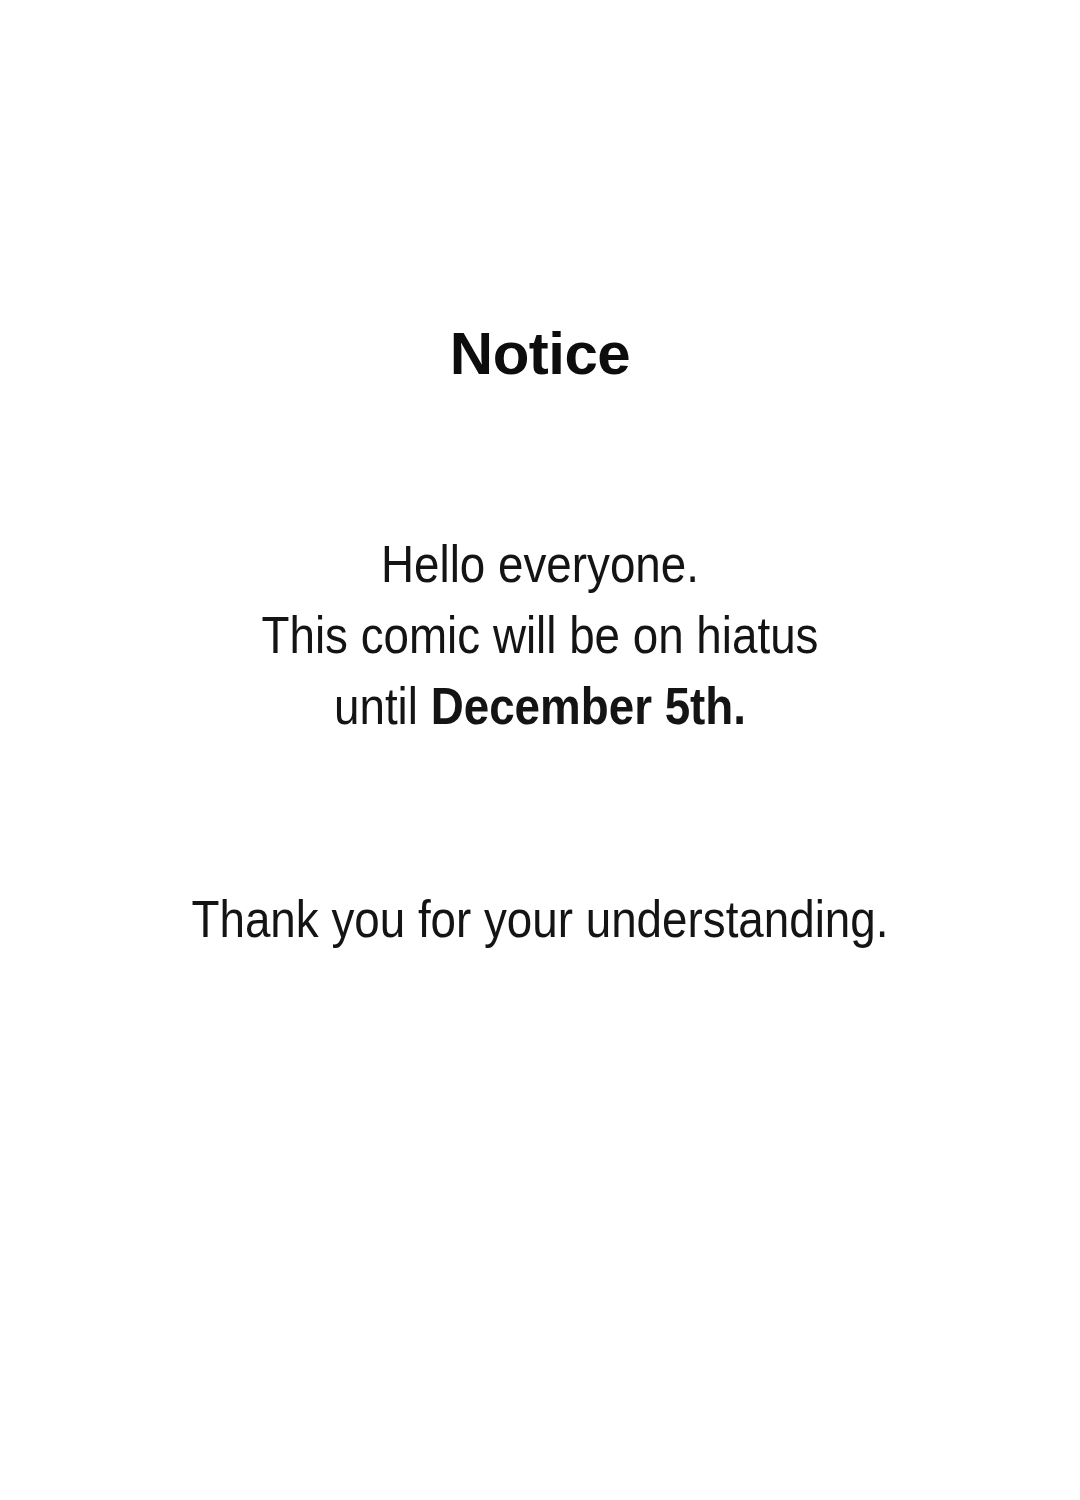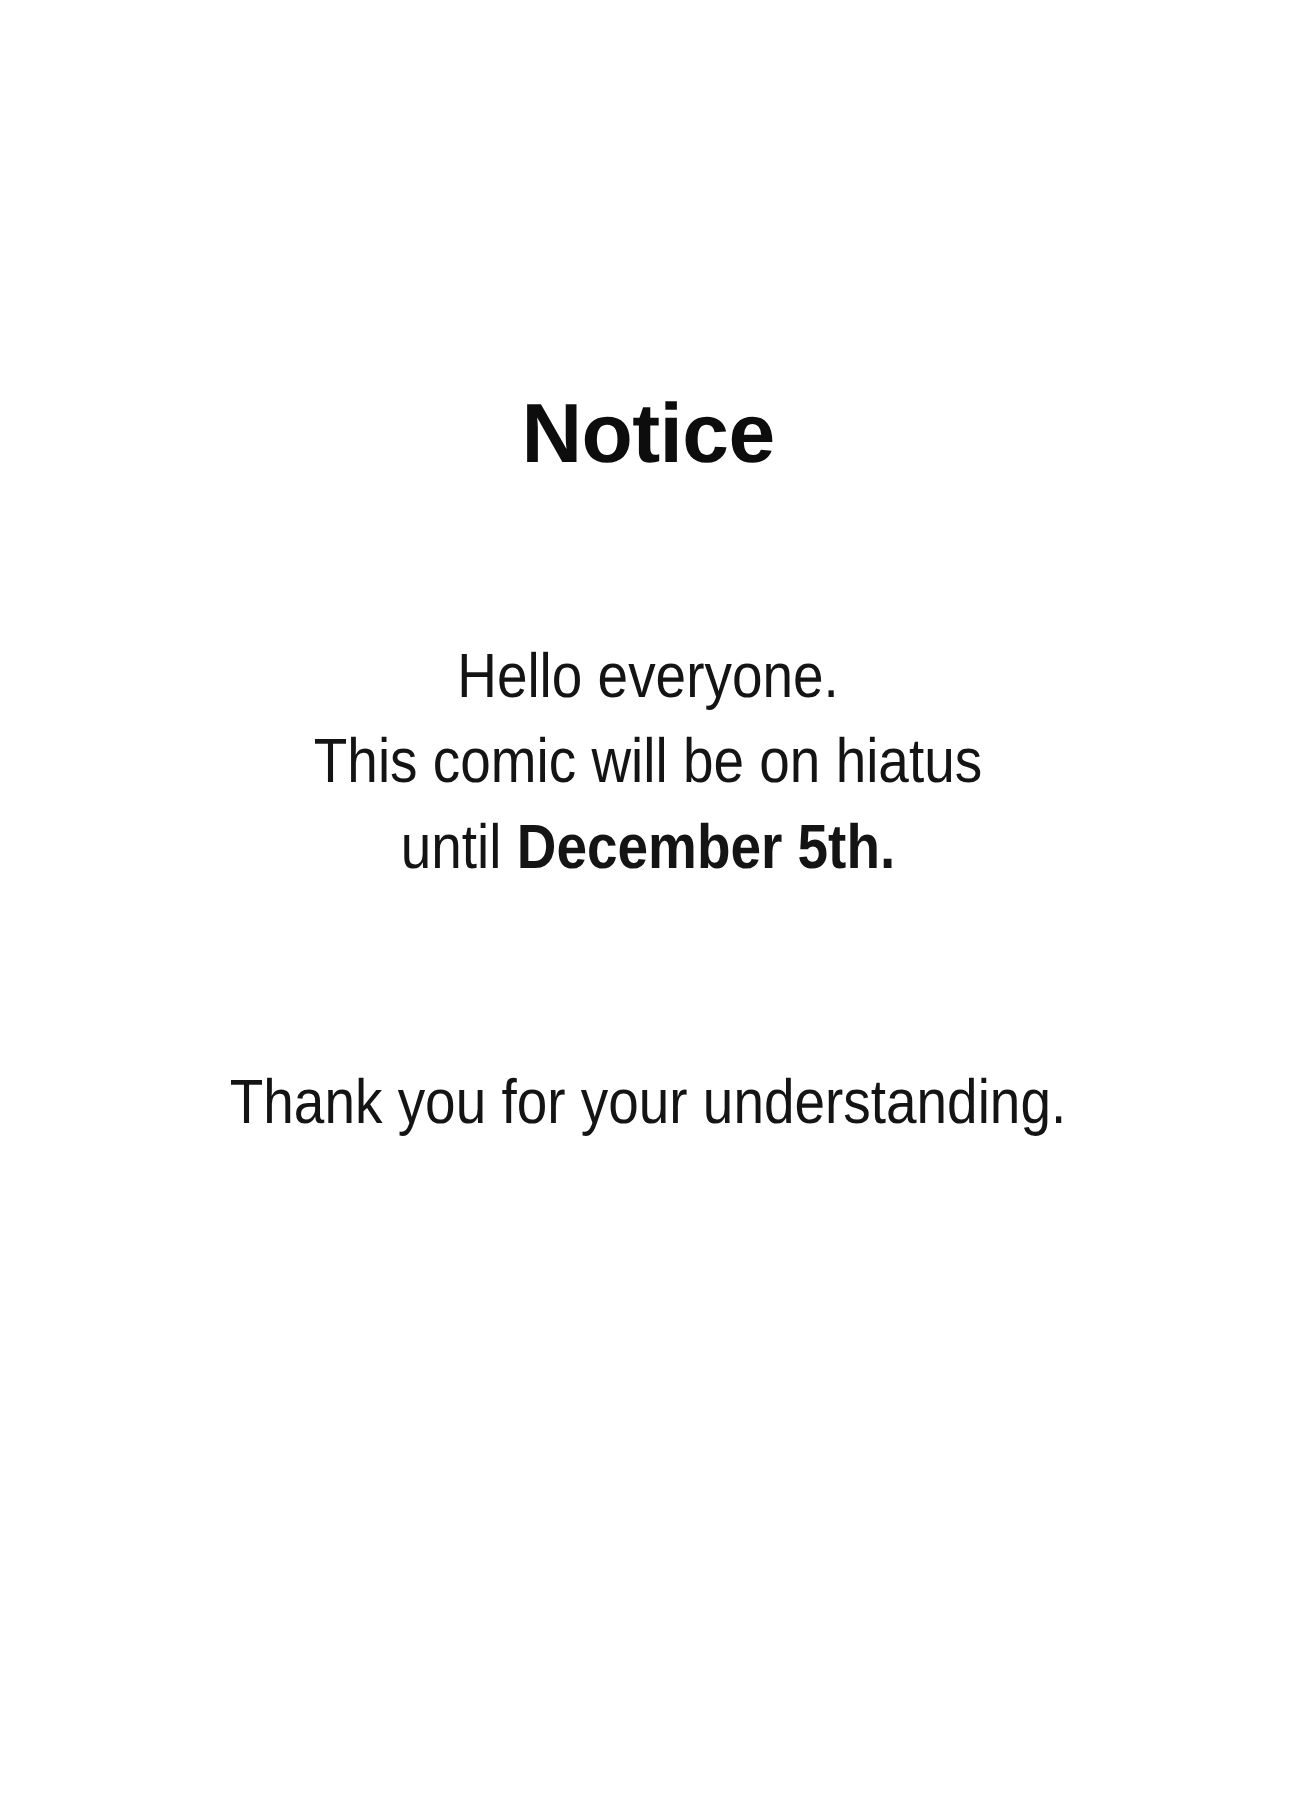--- a/index.html
+++ b/index.html
@@ -27,21 +27,21 @@
 
   
   .notice-title {
     position: absolute;
     left: 0;
     top: 266px;
     width: 1080px;
     text-align: center;
     font-family: "Liberation Sans", "DejaVu Sans", sans-serif;
     font-weight: 700;
-    font-size: 70px;
+    font-size: 60px;
     line-height: 96px;
     letter-spacing: -0.5px;
     color: #0d0d0d;
     white-space: nowrap;
   }
 
   
   .notice-body {
     position: absolute;
     left: 0;

